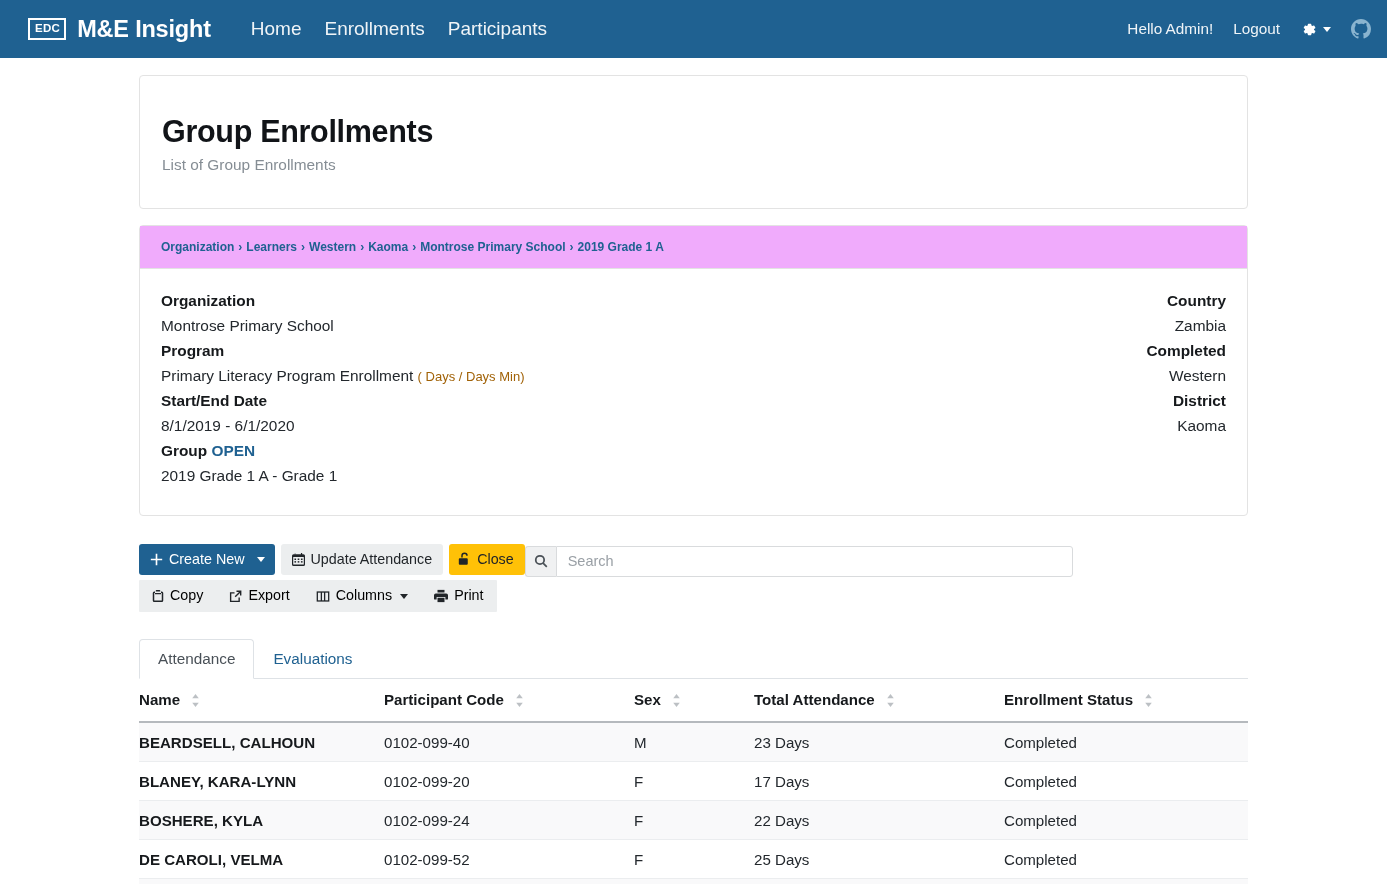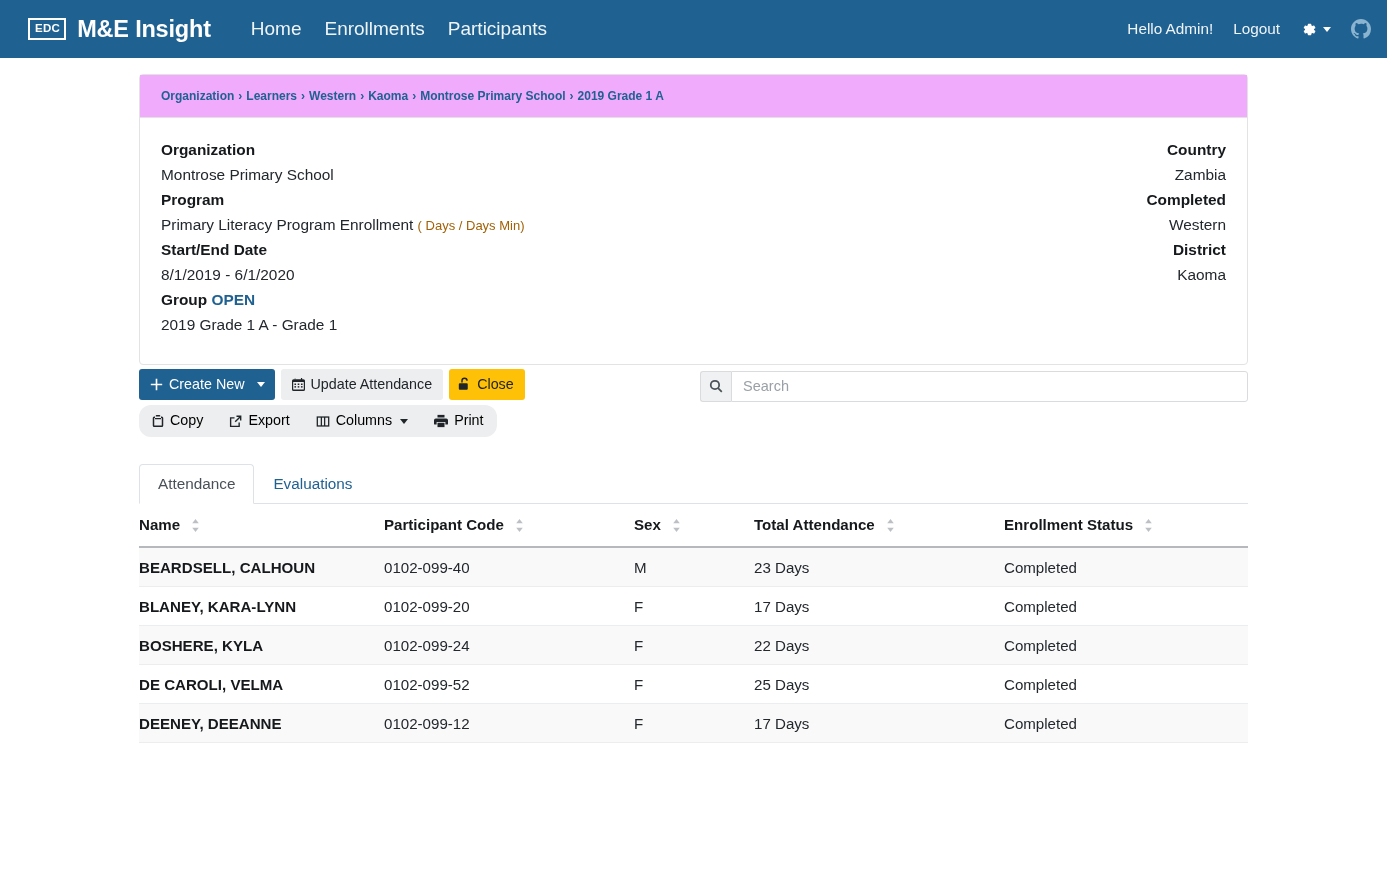--- a/index.html
+++ b/index.html
@@ -104,22 +104,22 @@
   .detail-right { font-size: 15.4px; line-height: 1.62; text-align: right; }
   .dl-label { font-weight: bold; color: #16191c; }
   .dl-value { color: #23282d; }
   .prog-suffix { color: #a16207; font-size: 13px; }
   .status-open { color: #1f6191; font-weight: bold; }
 
   
   .toolbar-row {
     display: flex;
     align-items: flex-start;
-    justify-content: space-between;
-    margin-top: 4px;
+    justify-content: flex-start;
+    margin-top: 28px;
   }
   .btn-groups { display: flex; flex-direction: column; gap: 5px; align-items: flex-start; }
   .btn-row { display: flex; align-items: stretch; }
   .btn {
     font-size: 14.3px;
     border: none;
     padding: 8px 11px;
     display: inline-flex;
     align-items: center;
     gap: 6px;
@@ -127,21 +127,21 @@
     font-family: "Liberation Sans", sans-serif;
     line-height: 1.1;
   }
   .btn-primary { background: #1F6191; color: #ffffff; border-radius: 3px 0 0 3px; padding-right: 8px;}
   .btn-primary-caret {
     background: #1F6191; color: #ffffff; border-radius: 0 3px 3px 0;
     padding: 8px 10px 8px 4px; display: inline-flex; align-items: center; cursor: pointer;
   }
   .btn-light { background: #eceeef; color: #212529; }
   .btn-warning { background: #FFC107; color: #212529; font-weight: normal; }
-  .btn-grp-light { background: #eceeef; border-radius: 12px; display: flex; }
+  .btn-grp-light { background: #eceeef; border-radius: 1px; display: flex; }
   .btn-grp-light .btn { background: transparent; padding: 8px 13px; }
   .ico { display: inline-flex; align-items: center; }
 
   .search-wrap {
     display: flex;
     width: 548px;
     height: 31px;
     margin-top: 2px;
   }
   .search-prefix {
@@ -246,20 +246,24 @@
     <span class="gh-icon">
       <svg width="20" height="20" viewBox="0 0 16 16" fill="#8ab4cf">
         <path d="M8 0C3.58 0 0 3.58 0 8c0 3.54 2.29 6.53 5.47 7.59.4.07.55-.17.55-.38 0-.19-.01-.82-.01-1.49-2.01.37-2.53-.49-2.69-.94-.09-.23-.48-.94-.82-1.13-.28-.15-.68-.52-.01-.53.63-.01 1.08.58 1.23.82.72 1.21 1.87.87 2.33.66.07-.52.28-.87.51-1.07-1.78-.2-3.64-.89-3.64-3.95 0-.87.31-1.59.82-2.15-.08-.2-.36-1.02.08-2.12 0 0 .67-.21 2.2.82a7.4 7.4 0 0 1 2-.27c.68 0 1.36.09 2 .27 1.53-1.04 2.2-.82 2.2-.82.44 1.1.16 1.92.08 2.12.51.56.82 1.27.82 2.15 0 3.07-1.87 3.75-3.65 3.95.29.25.54.73.54 1.48 0 1.07-.01 1.93-.01 2.2 0 .21.15.46.55.38A8.01 8.01 0 0 0 16 8c0-4.42-3.58-8-8-8z"></path>
       </svg>
     </span>
   </div>
 </div>
 
 <div class="page">
 
+  <div class="card title-card">
+    <h1 class="page-title">Group Enrollments</h1>
+    <p class="page-subtitle">List of Group Enrollments</p>
+  </div>
 
   <div class="card detail-card">
     <div class="breadcrumb-bar">
       <a class="crumb">Organization</a><span class="crumb-sep">›</span><a class="crumb">Learners</a><span class="crumb-sep">›</span><a class="crumb">Western</a><span class="crumb-sep">›</span><a class="crumb">Kaoma</a><span class="crumb-sep">›</span><a class="crumb">Montrose Primary School</a><span class="crumb-sep">›</span><a class="crumb">2019 Grade 1 A</a>
     </div>
     <div class="detail-body">
       <div class="detail-left">
         <div class="dl-label">Organization</div>
         <div class="dl-value">Montrose Primary School</div>
         <div class="dl-label">Program</div>

